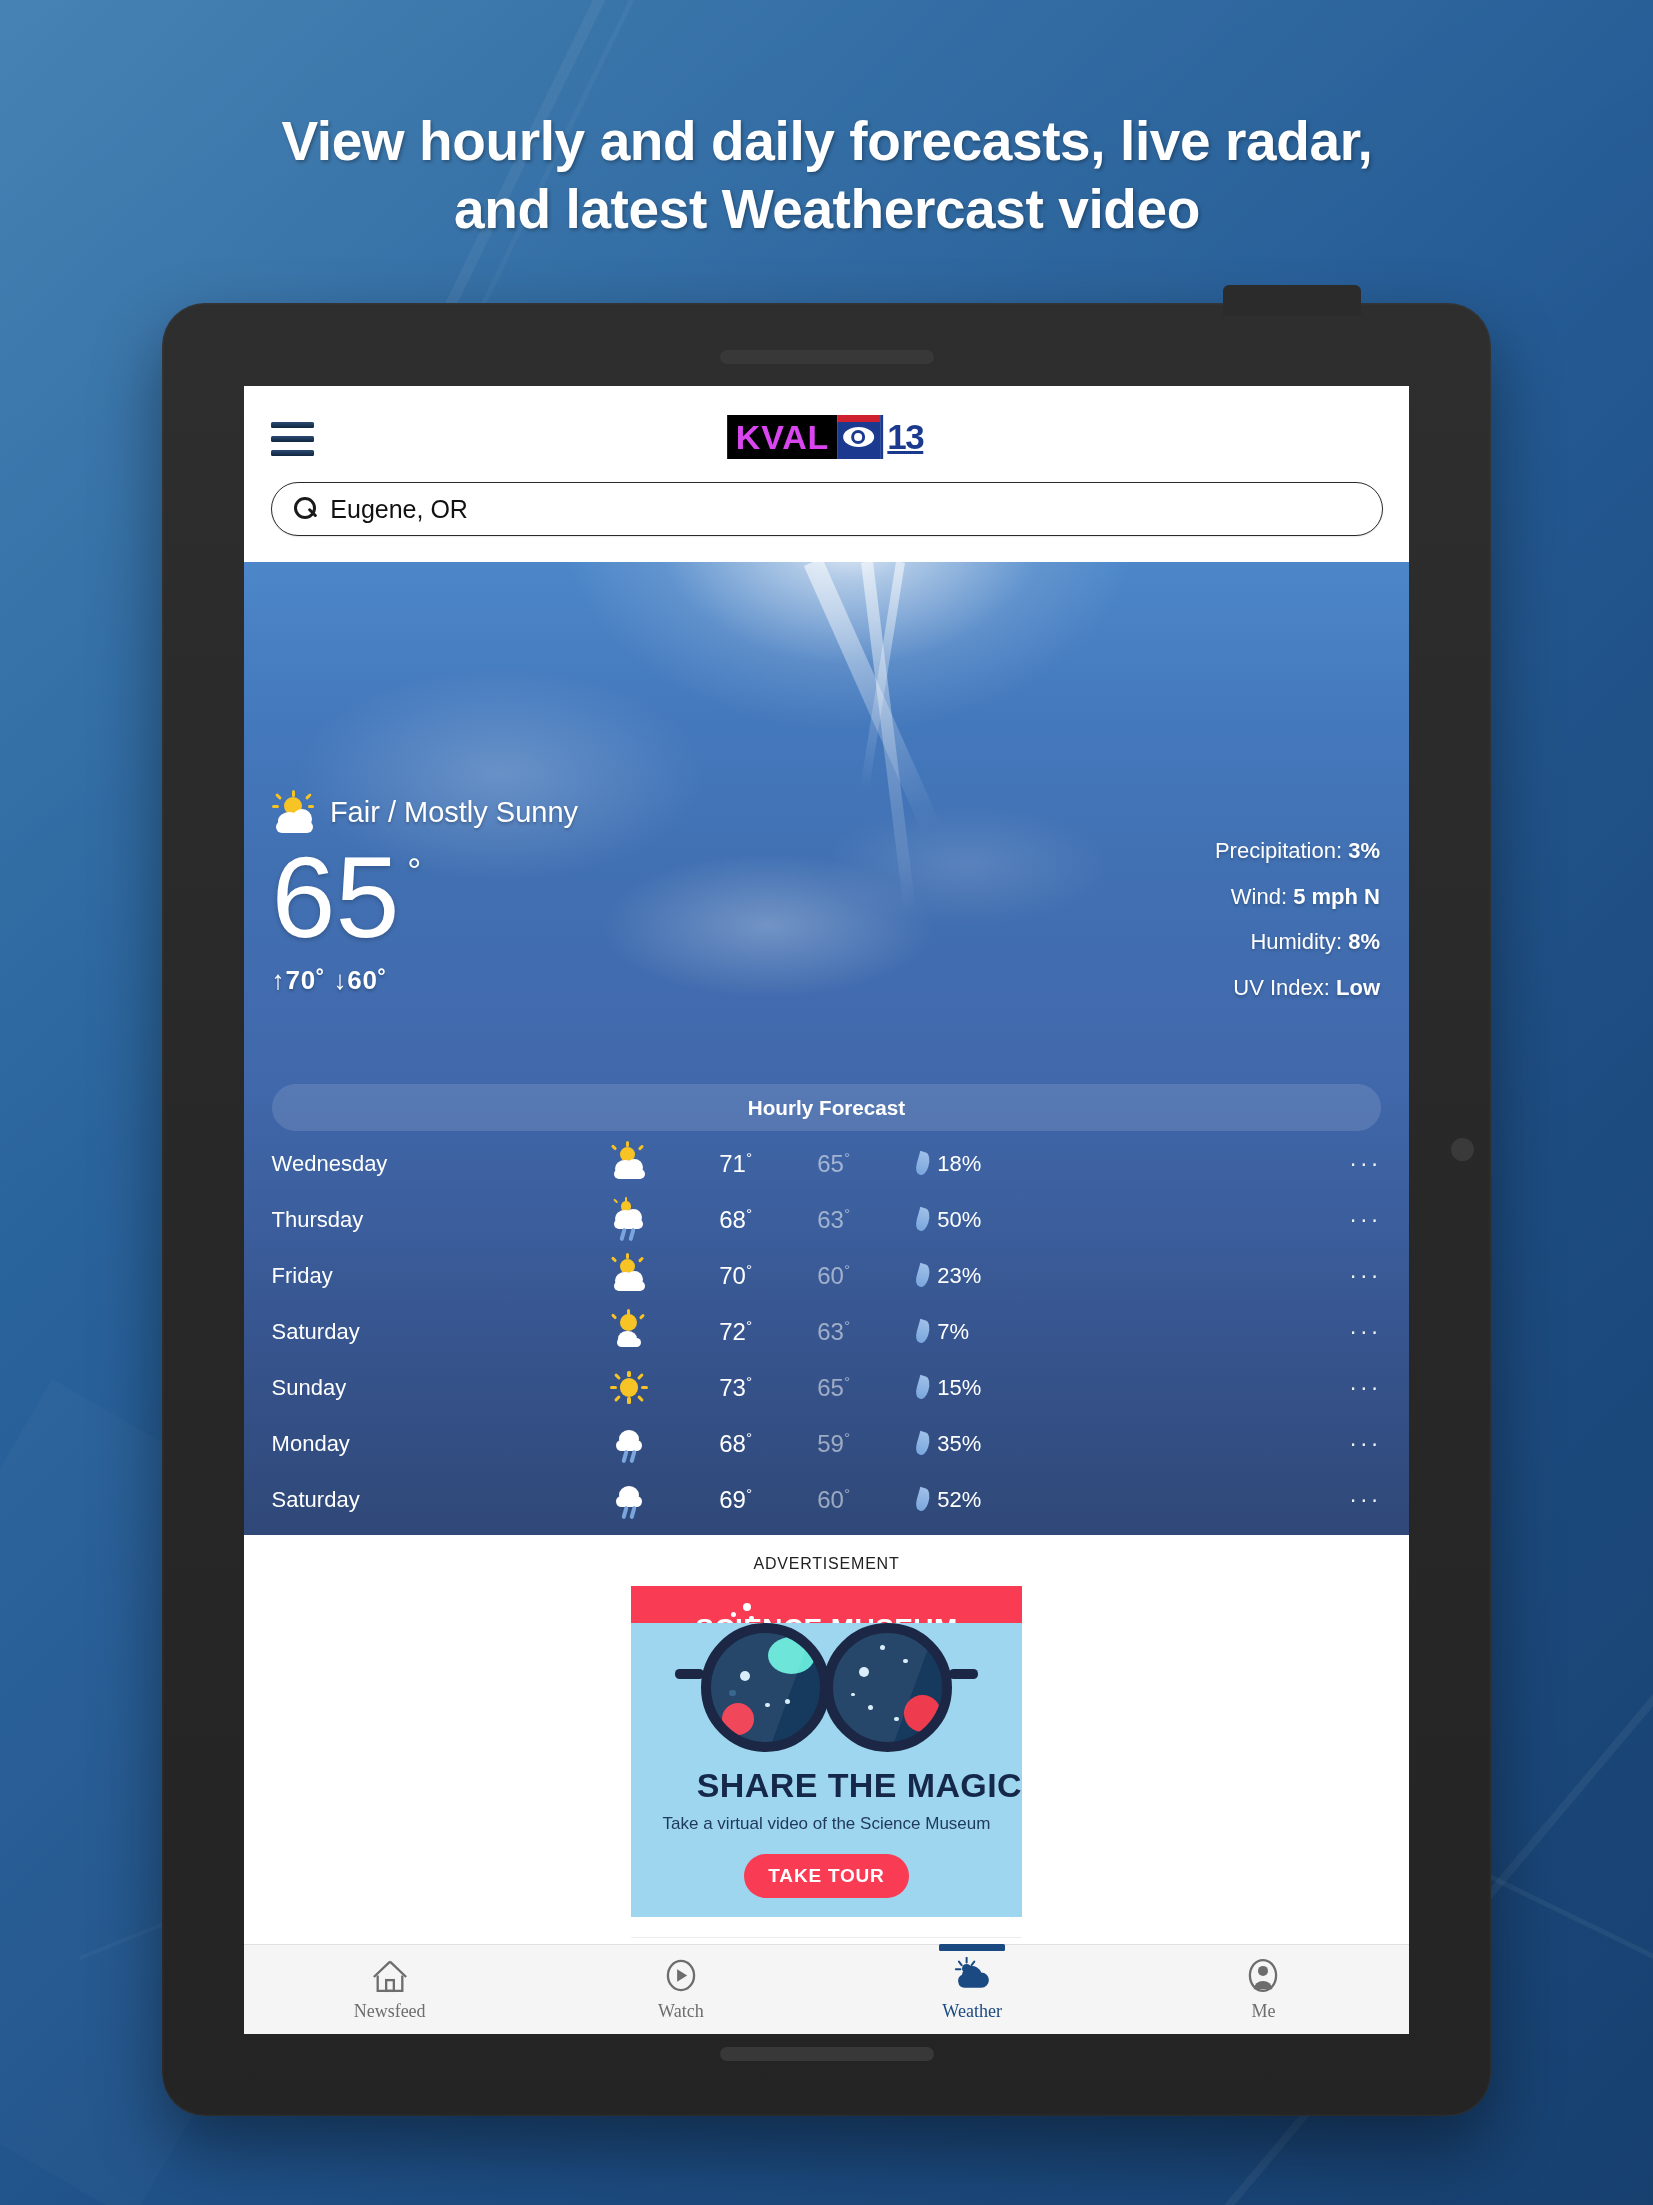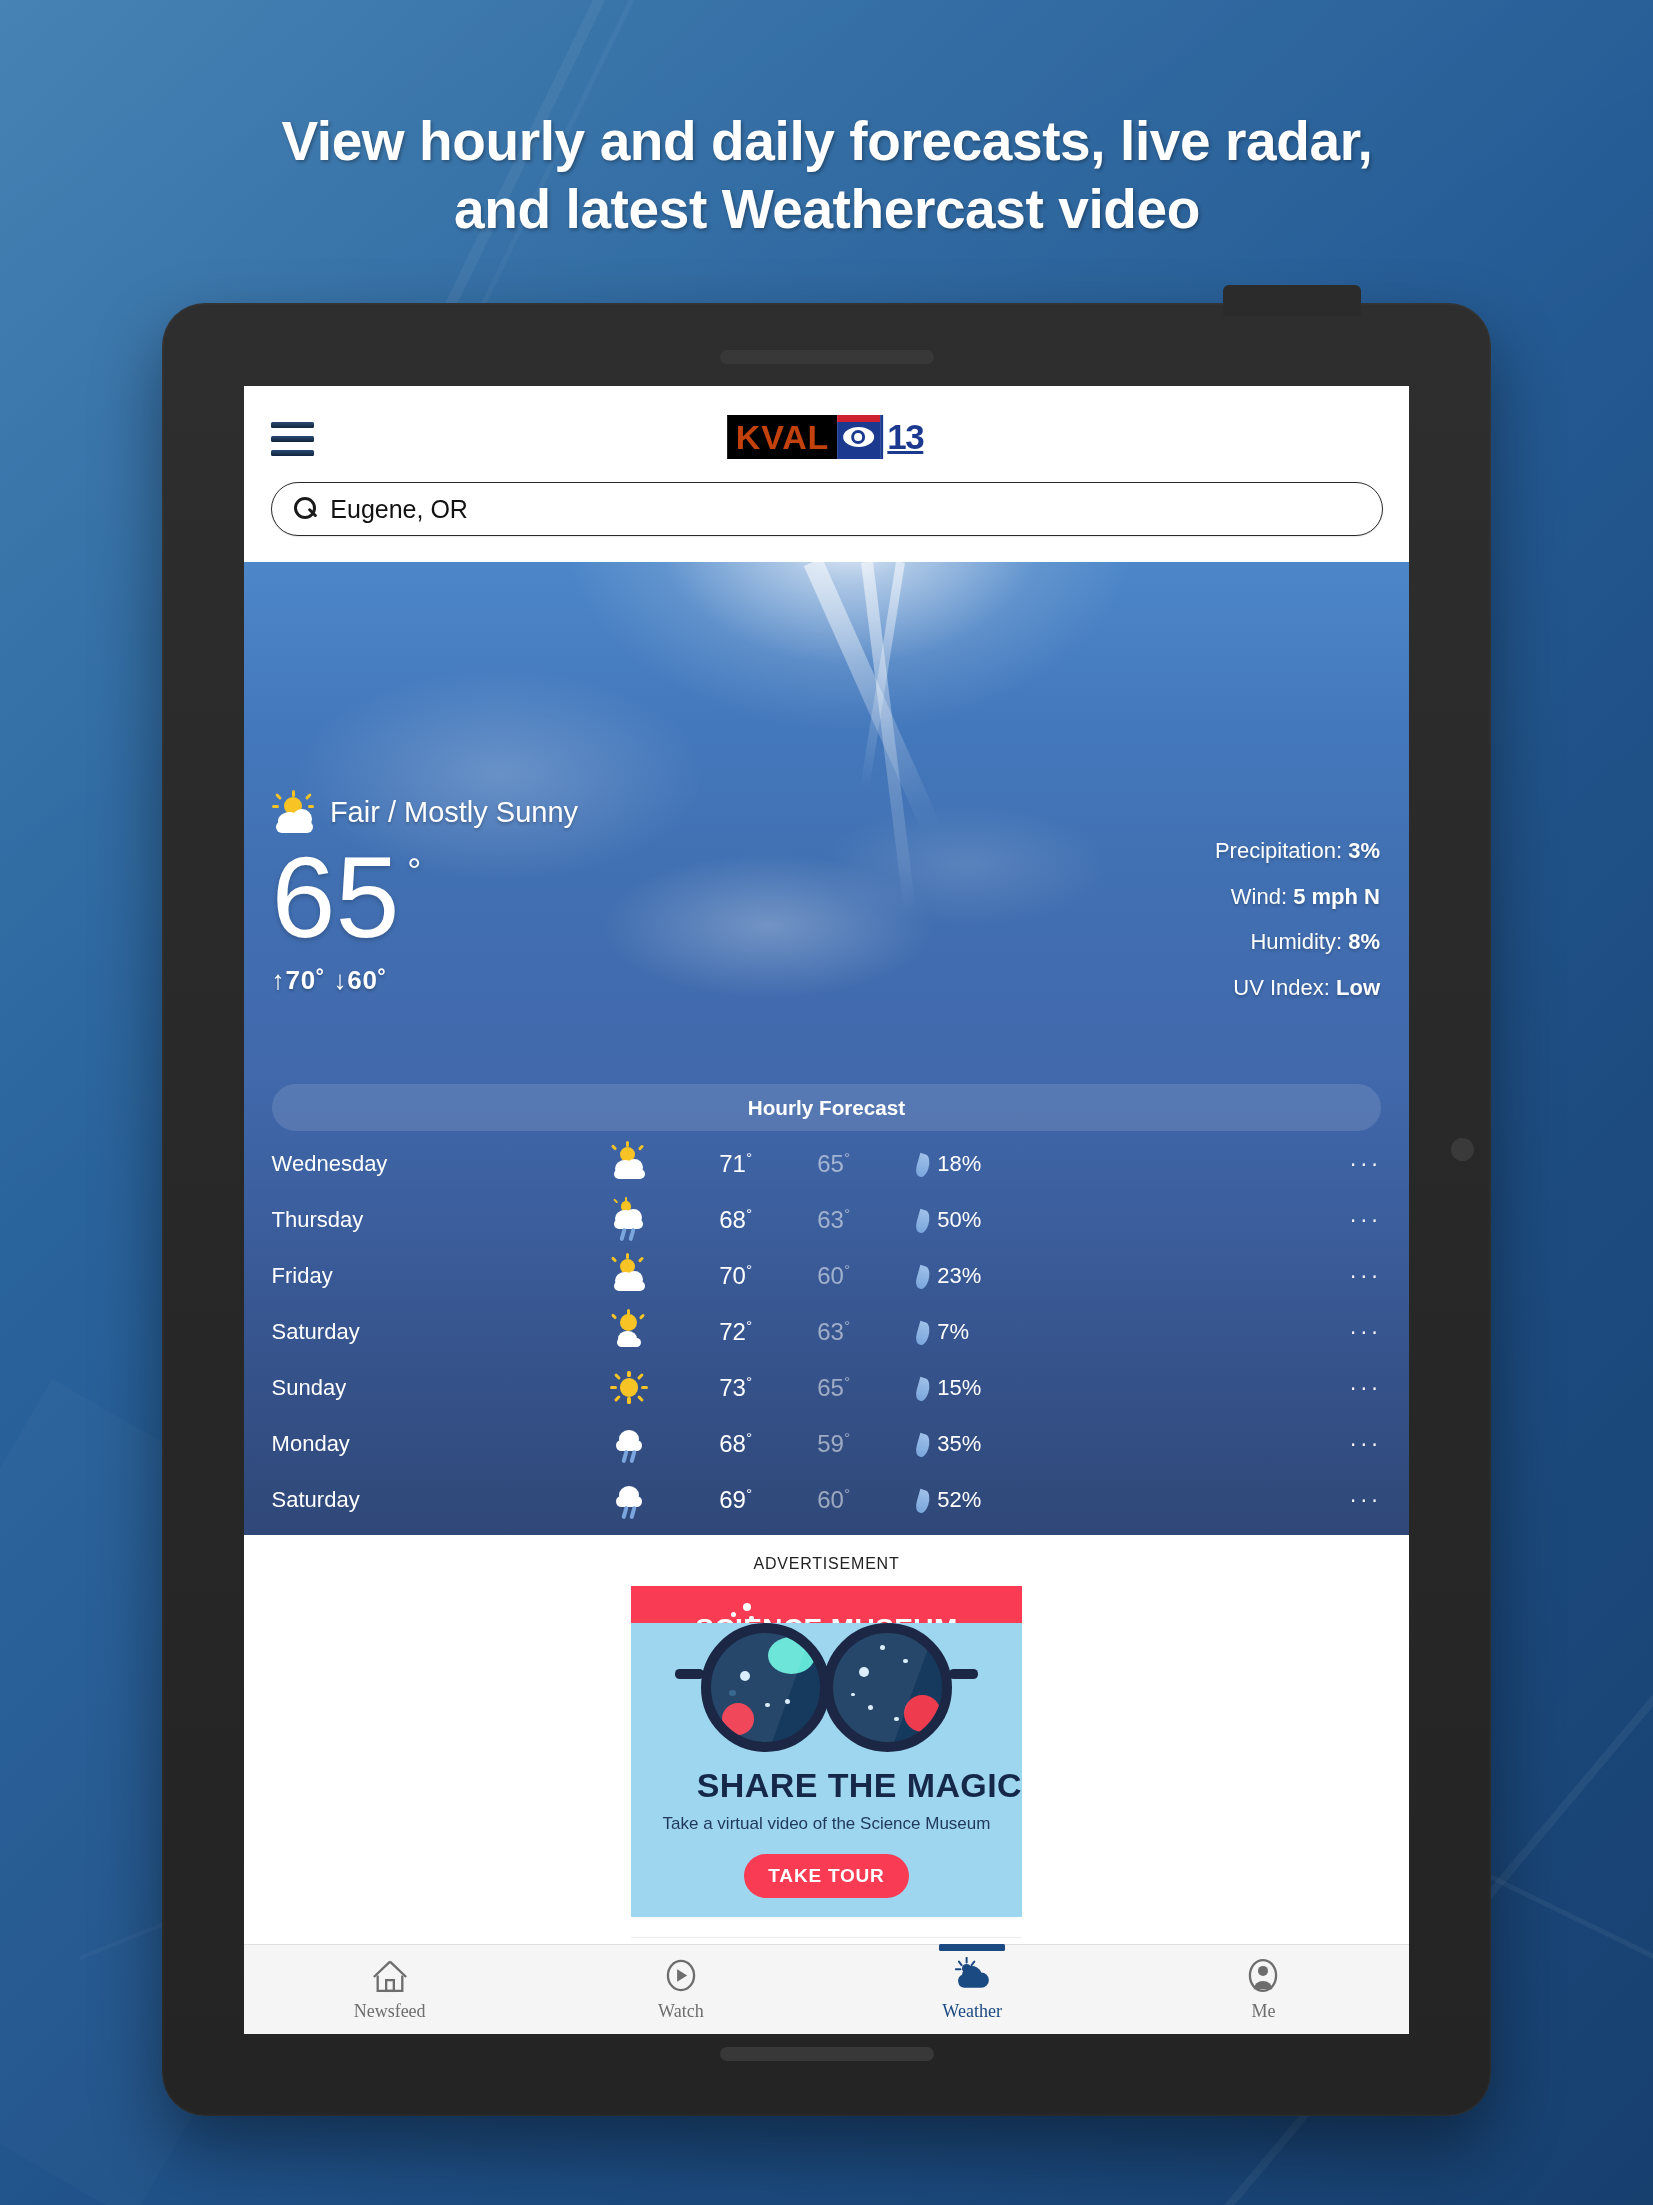--- a/index.html
+++ b/index.html
@@ -68,21 +68,21 @@
     position:absolute; left:27px; top:36px; width:43px; height:34px;
     display:flex; flex-direction:column; justify-content:space-between; cursor:pointer;
   }
   .hamburger span { display:block; height:6.1px; border-radius:1.5px;
     background:linear-gradient(180deg,#2b4a72,#11253f); }
   .logo {
     position:absolute; left:50%; top:29px; transform:translateX(-50%);
     display:flex; align-items:stretch; height:44px;
   }
   .logo-kval {
-    background:#000; color:#c2410c; font-weight:800; font-size:34px;
+    background:#000; color:#d946ef; font-weight:800; font-size:34px;
     letter-spacing:0.8px; padding:2.3px 7.7px 2.3px 9.2px; display:flex; align-items:center;
     font-family:"Liberation Sans", sans-serif;
   }
   .logo-eye {
     width:43px; background:linear-gradient(180deg,#cf2030 0%,#cf2030 16%,#1b3a8f 16%,#1b3a8f 100%);
     display:flex; align-items:center; justify-content:center;
   }
   .eye-glyph { width:31px; height:20px; background:#fff; border-radius:50%;
     display:flex; align-items:center; justify-content:center; }
   .eye-glyph i { display:block; width:14.5px; height:14.5px; border-radius:50%;
@@ -149,21 +149,21 @@
   .tab { flex:1; display:flex; align-items:center; justify-content:center;
          color:#fff; font-size:20.7px; font-weight:700; cursor:pointer; }
   .tab.active { border:2.3px solid rgba(255,255,255,0.95); border-radius:24px;
                 background:rgba(255,255,255,0.06); }
 
   .frow { display:flex; align-items:center; height:56px; padding:0 27.6px; position:relative; }
   .fday { width:300px; color:#fff; font-size:22px; }
   .ficon { width:115px; display:flex; justify-content:center; }
   .fhigh { width:98px; text-align:center; color:#fff; font-size:24px; }
   .flow  { width:98px; text-align:center; color:rgba(255,255,255,0.52); font-size:24px; }
-  .fprec { width:184px; display:flex; align-items:flex-end; gap:9.2px; padding-left:34px;
+  .fprec { width:184px; display:flex; align-items:center; gap:9.2px; padding-left:34px;
            color:#fff; font-size:22px; }
   .fdots { flex:1; text-align:right; color:rgba(255,255,255,0.92); font-size:23px;
            letter-spacing:3.1px; cursor:pointer; }
   .drop { width:11.5px; height:23px; flex:none;
           background:linear-gradient(180deg,#9fc0e8,#7aa6dd);
           border-radius:0 70% 55% 55%; transform:rotate(16deg); }
   .deg-sm { font-size:15.3px; vertical-align:super; }
 
   
   .sun { position:absolute; border-radius:50%; background:#f7c325; }

